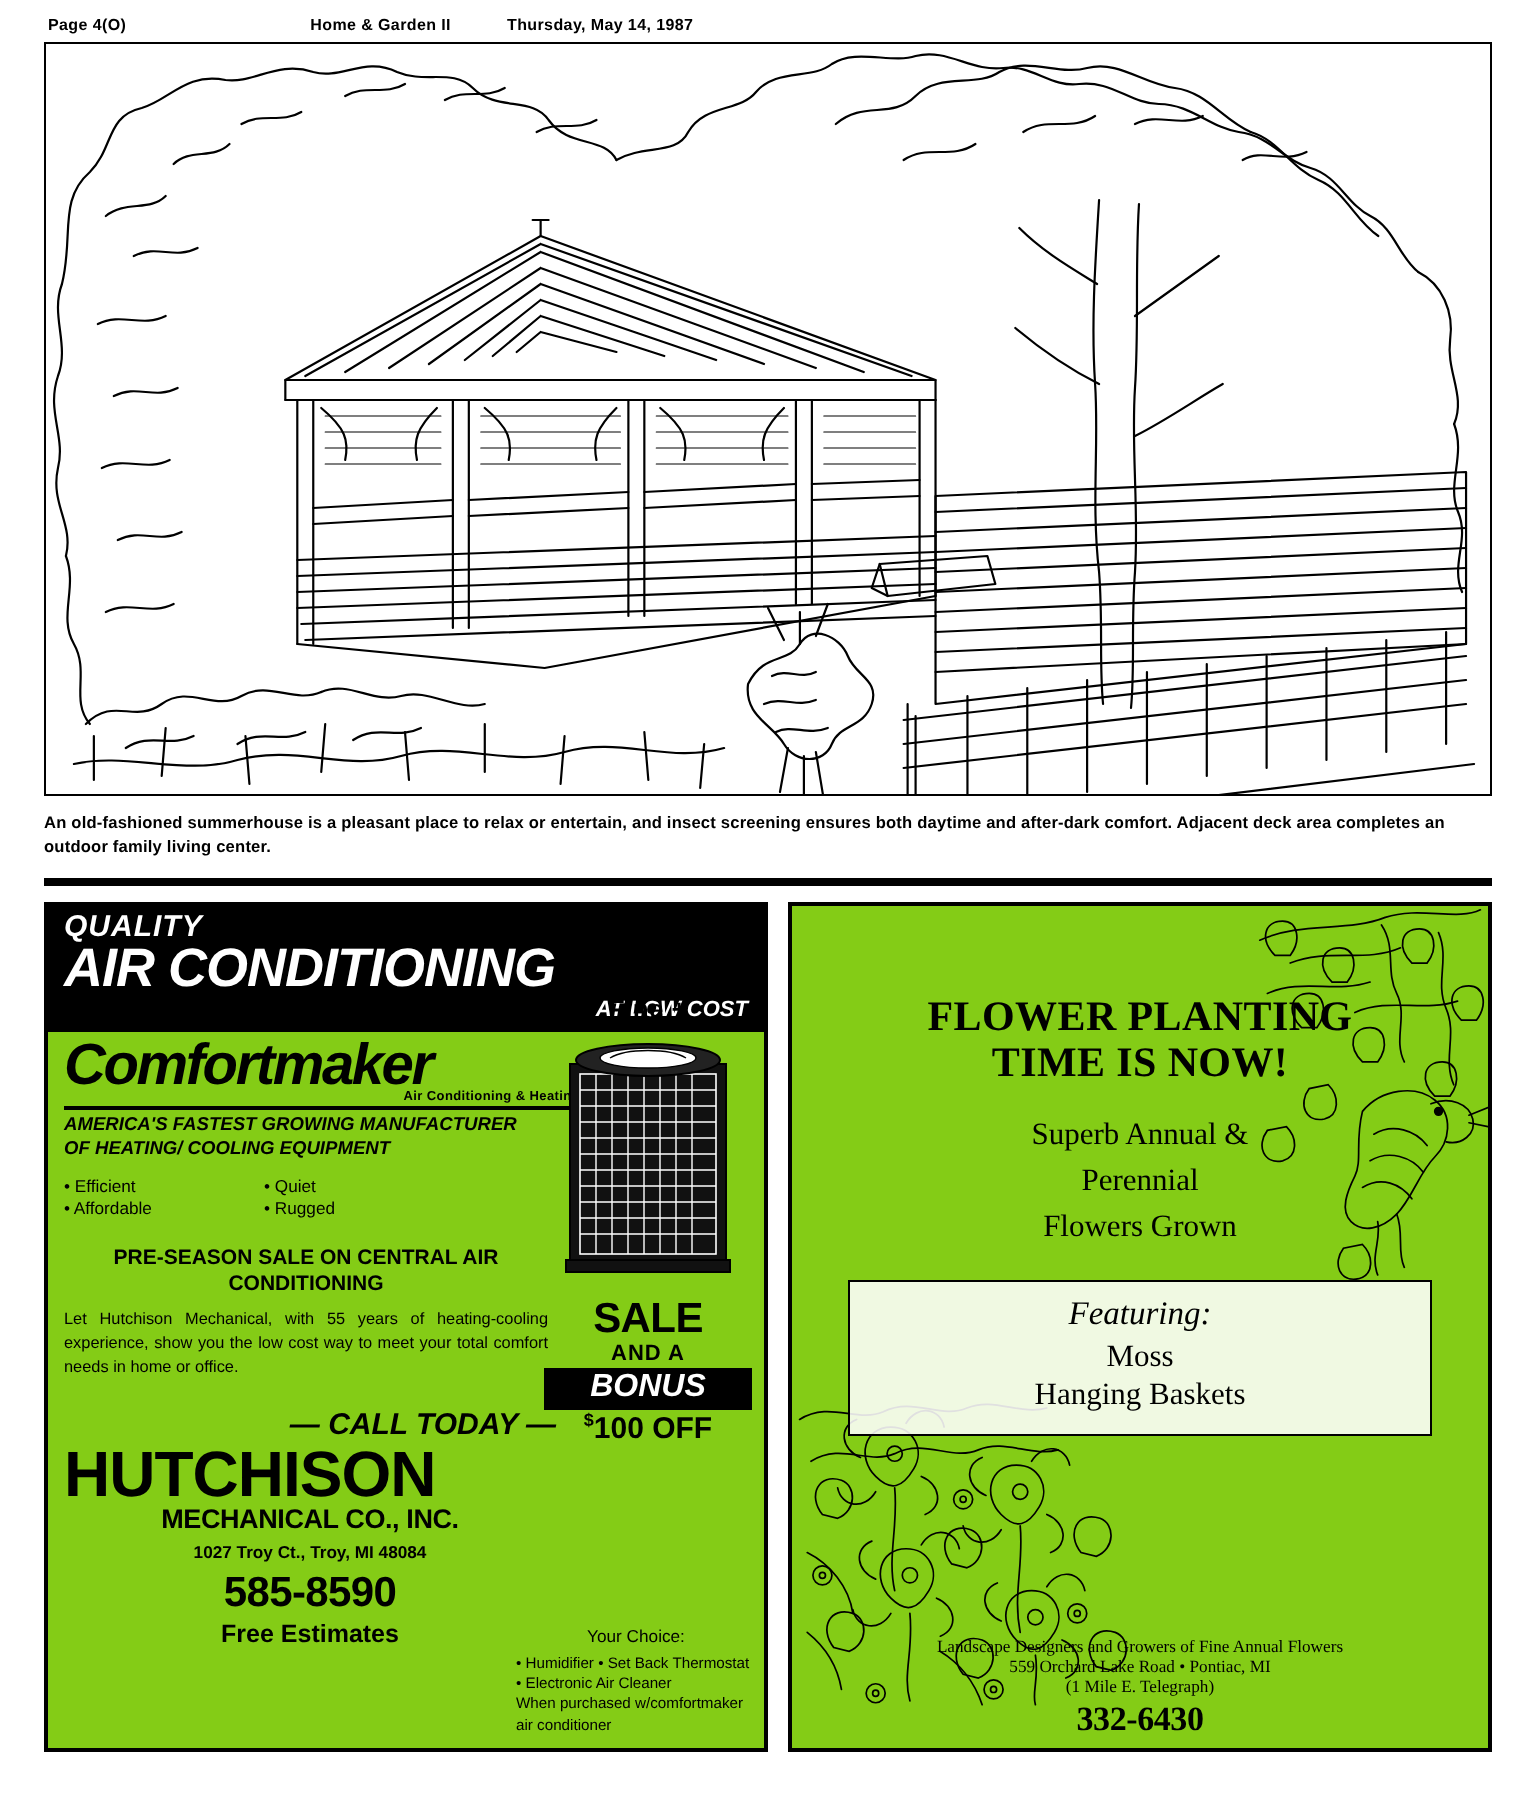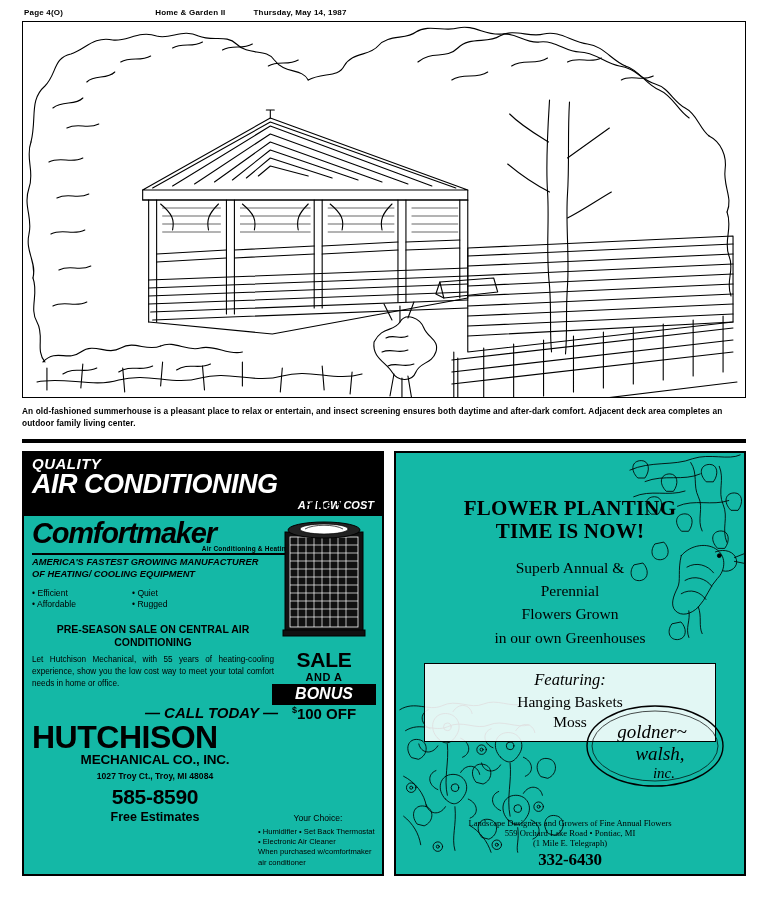--- a/index.html
+++ b/index.html
@@ -55,21 +55,21 @@
 
   
   .ads-row {
     display: flex;
     gap: 10px;
     margin: 8px 22px 0 22px;
     height: 425px;
   }
   .ad {
     border: 2px solid #000;
-    background: #14b8a6;
+    background: #84cc16;
     position: relative;
     overflow: hidden;
   }
   .ad-left { width: 358px; }
   .ad-right { flex: 1; }
 
   
   .ac-banner {
     background: #000;
     color: #fff;
@@ -562,38 +562,28 @@
 
     <div class="fl-head" style="position:relative;z-index:3;margin-top:44px;">
       <div>FLOWER PLANTING</div>
       <div>TIME IS NOW!</div>
     </div>
 
     <div class="fl-sub" style="position:relative;z-index:3;">
       <div>Superb Annual &amp;</div>
       <div>Perennial</div>
       <div>Flowers Grown</div>
-      <div>in our own Greenhouses</div>
     </div>
 
     <div class="feature-box">
       <div class="featuring">Featuring:</div>
+      <div class="fline">Moss</div>
       <div class="fline">Hanging Baskets</div>
-      <div class="fline">Moss</div>
-    </div>
-
-    <div class="logo-wrap">
-      <svg viewBox="0 0 150 92" width="150" height="92">
-        <ellipse cx="75" cy="46" rx="68" ry="40" fill="none" stroke="#000" stroke-width="1.4"></ellipse>
-        <ellipse cx="75" cy="46" rx="63" ry="35" fill="none" stroke="#000" stroke-width="0.7"></ellipse>
-        <text x="72" y="38" font-family="Liberation Serif, serif" font-style="italic" font-size="19" text-anchor="middle" fill="#000">goldner~</text>
-        <text x="80" y="60" font-family="Liberation Serif, serif" font-style="italic" font-size="19" text-anchor="middle" fill="#000">walsh,</text>
-        <text x="84" y="78" font-family="Liberation Serif, serif" font-style="italic" font-size="15" text-anchor="middle" fill="#000">inc.</text>
-      </svg>
-    </div>
+    </div>
+
 
     <div class="fl-footer">
       <div class="f1">Landscape Designers and Growers of Fine Annual Flowers</div>
       <div class="f2">559 Orchard Lake Road • Pontiac, MI</div>
       <div class="f3">(1 Mile E. Telegraph)</div>
       <div class="fphone">332-6430</div>
     </div>
   </div>
 </div>
 

